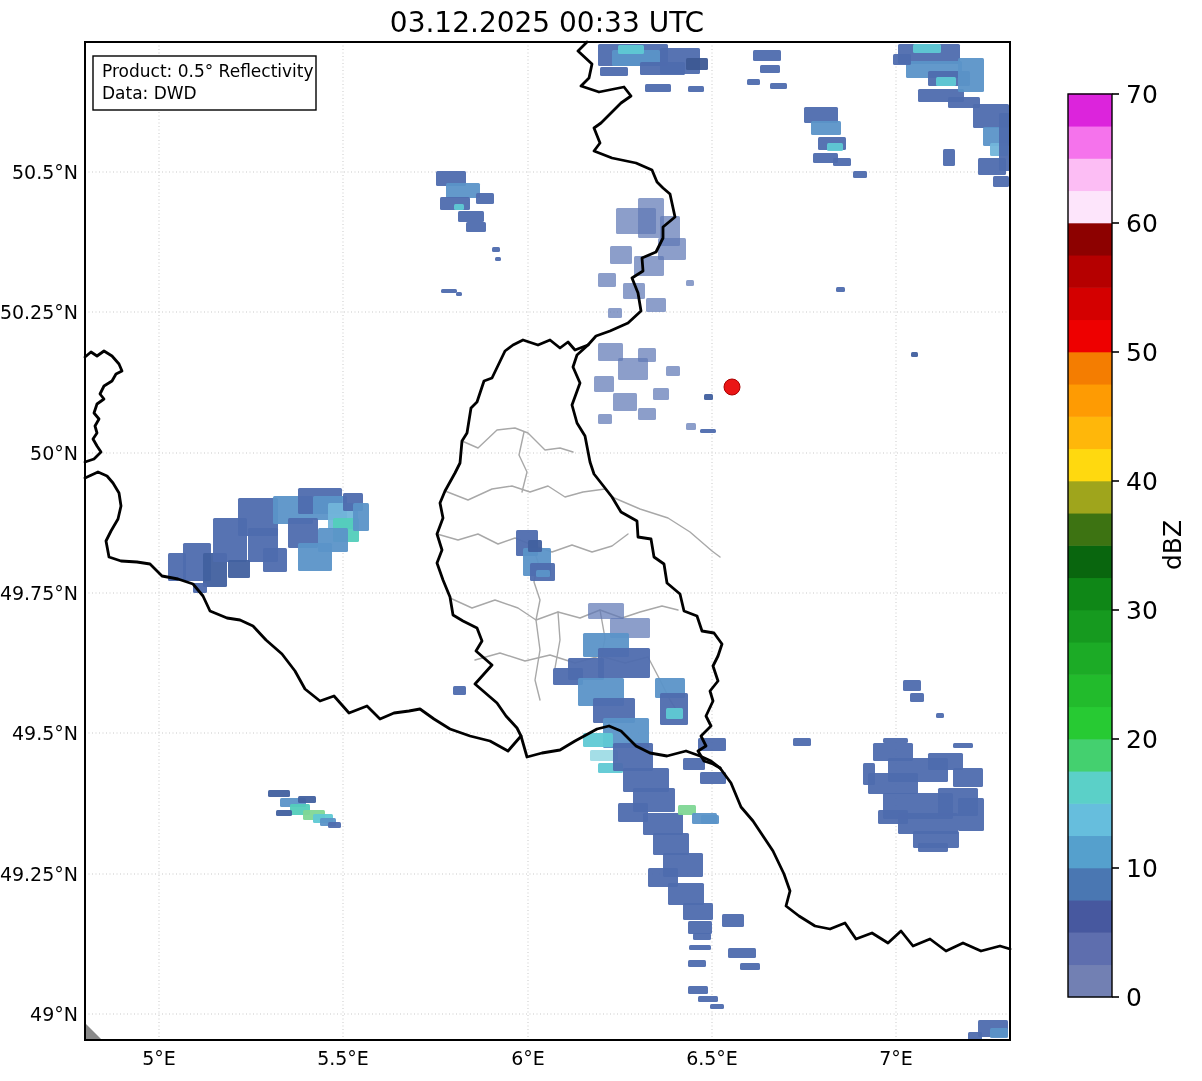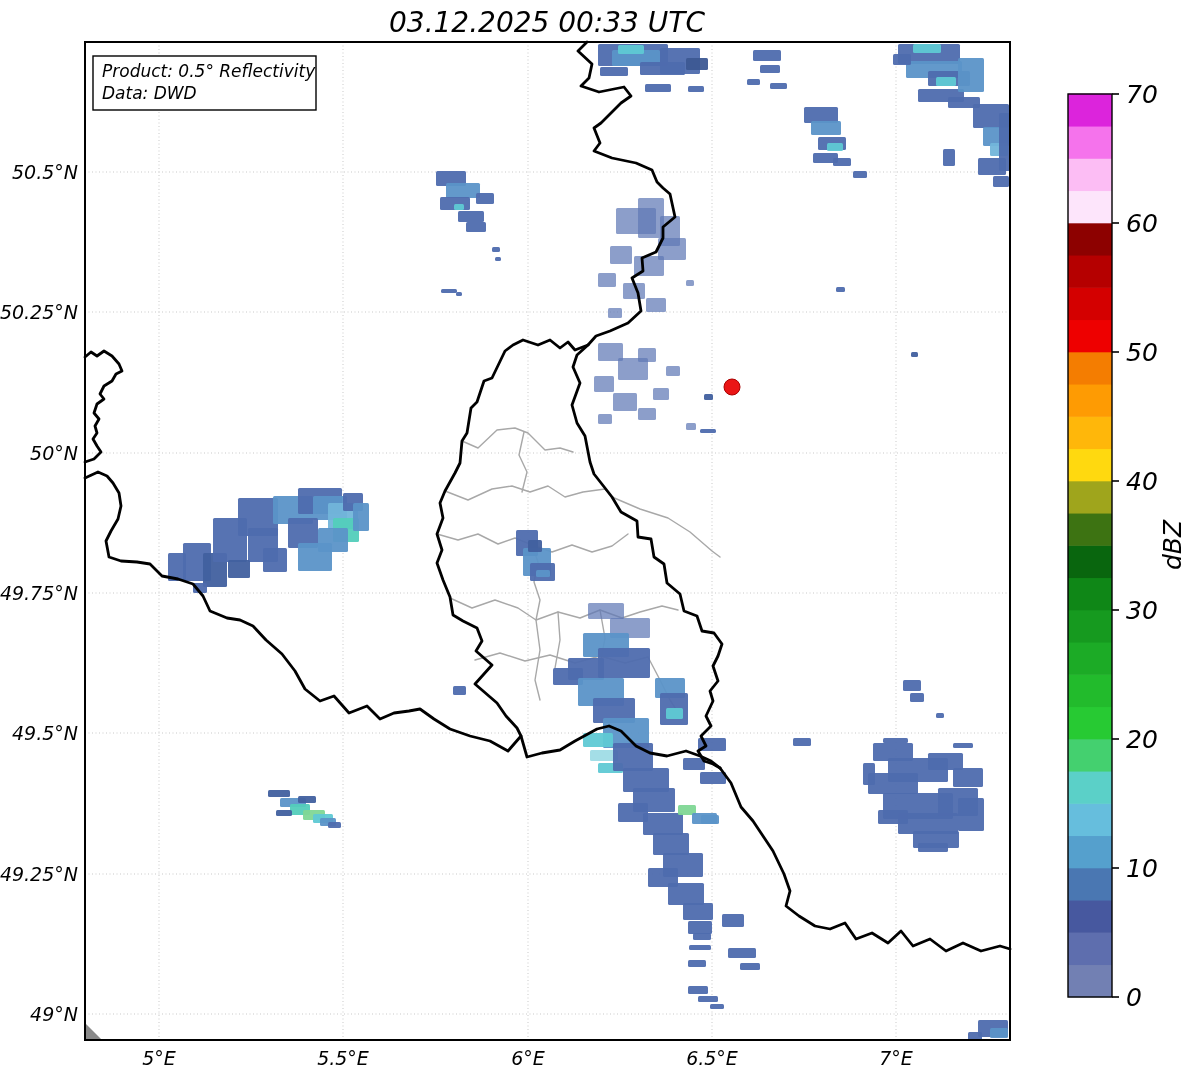--- a/index.html
+++ b/index.html
@@ -1,17 +1,17 @@
 <!DOCTYPE html>
 <html><head>
 <meta charset="utf-8">
 <style>
   html,body{margin:0;padding:0;background:#ffffff;}
   body{width:1202px;height:1081px;font-family:"DejaVu Sans","Liberation Sans",sans-serif;}
-  #figure-root{position:relative;width:1202px;height:816px;font-style:italic;}
+  #figure-root{position:relative;width:1202px;height:816px;}
   svg{display:block;}
   text{fill:#000;}
   .title-text{font-size:28px;}
   .axis-label{font-size:19px;}
   .cbar-tick-label{font-size:25px;}
   .cbar-axis-label{font-size:25px;}
   .infobox-text{font-size:17px;}
 </style>
 </head>
 <body>

